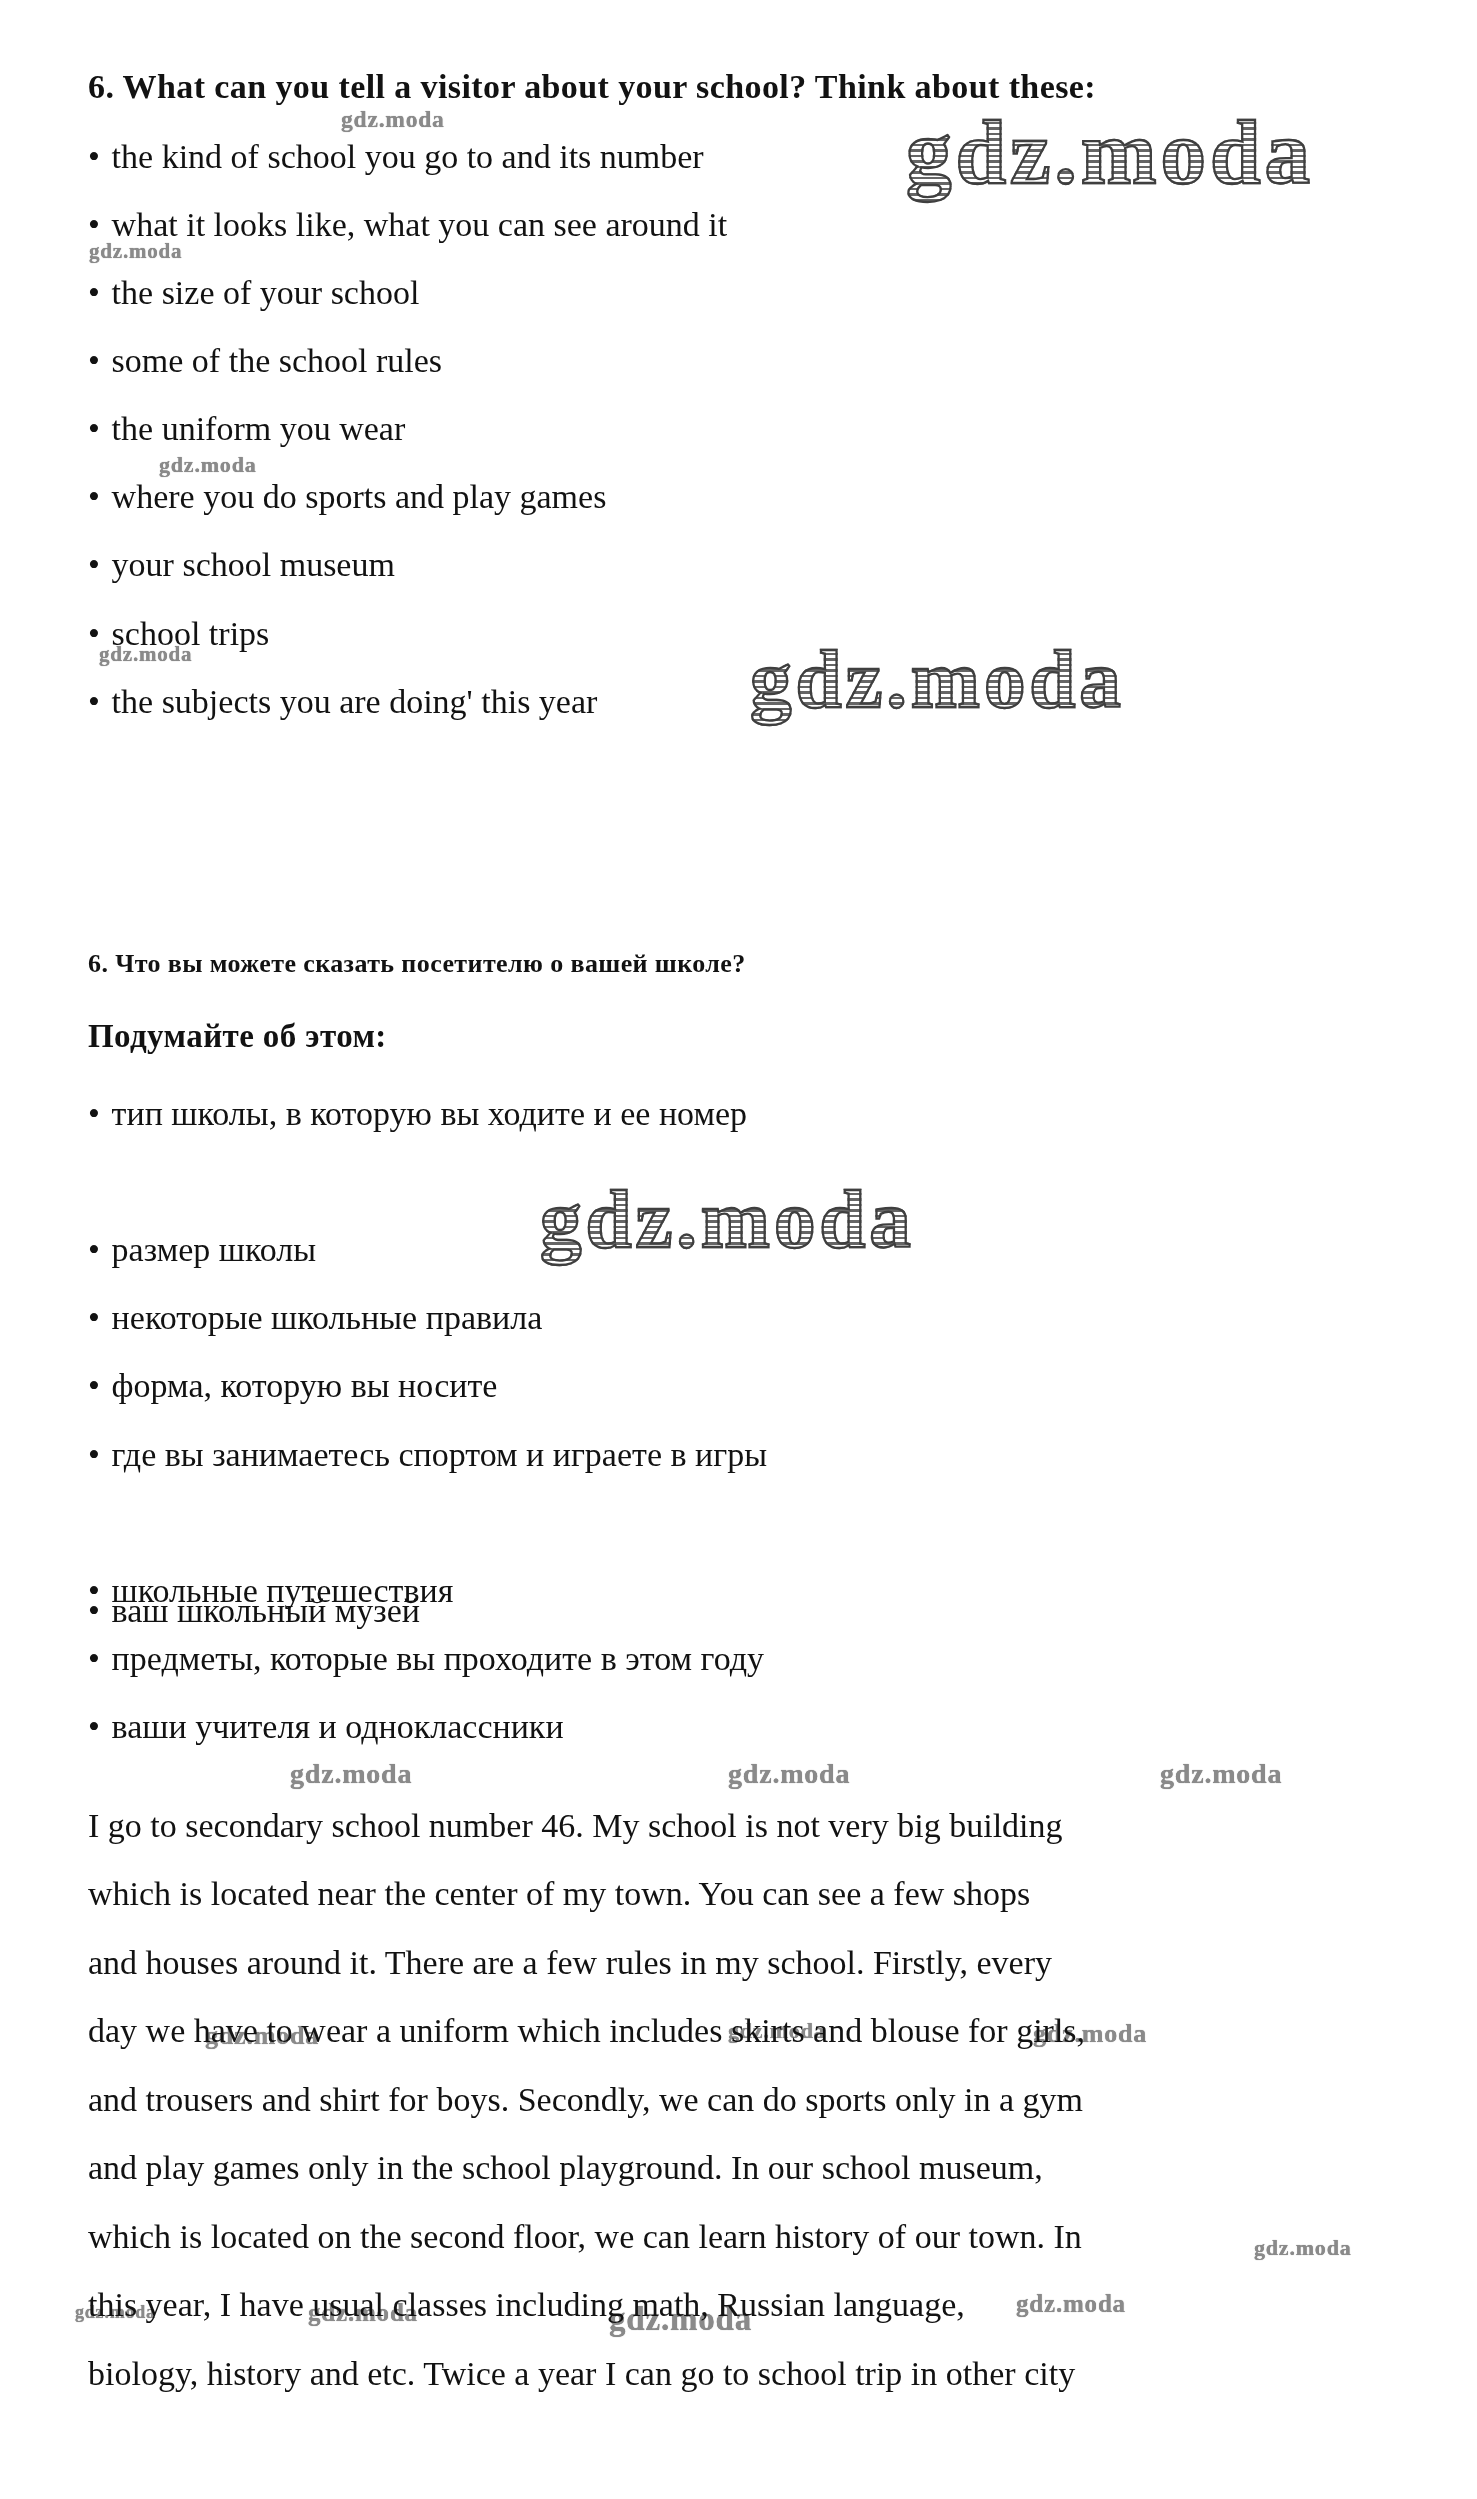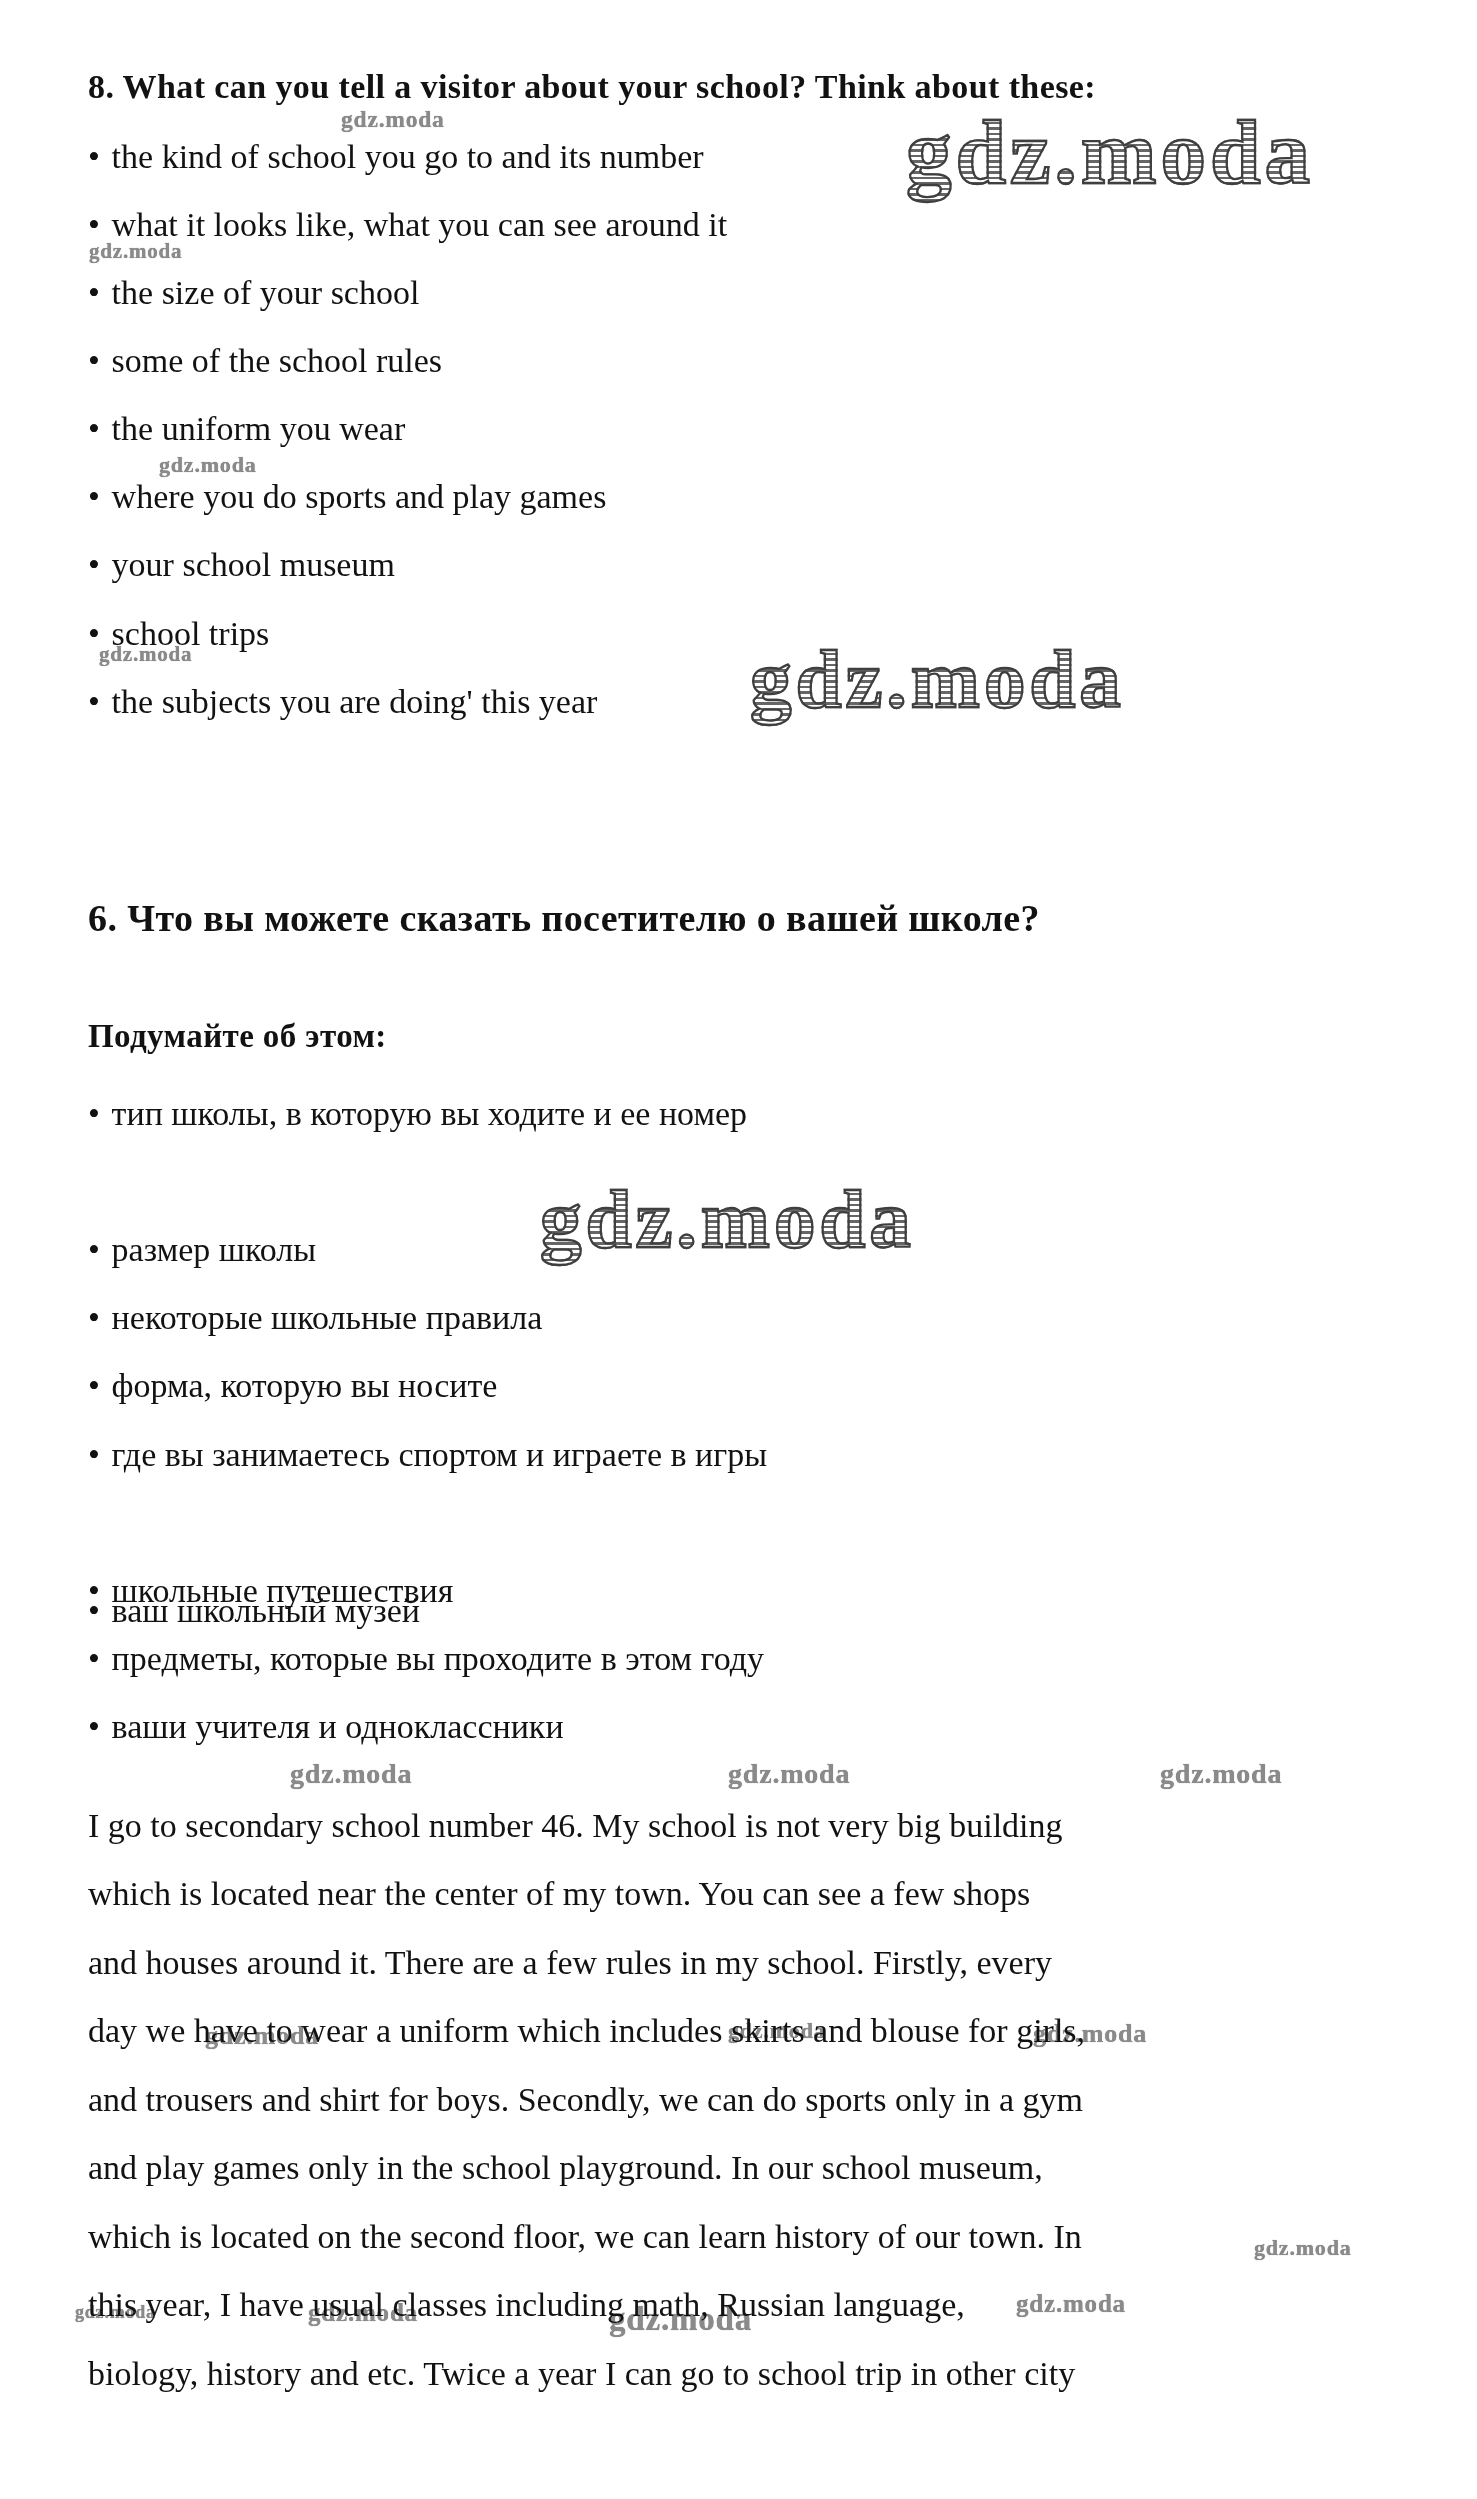--- a/index.html
+++ b/index.html
@@ -76,21 +76,21 @@
   <div class="wm" style="left:728px;top:2018px;font-size:22px;">gdz.moda</div>
   <div class="wm" style="left:1033px;top:2019px;font-size:26px;">gdz.moda</div>
 
   <div class="wm" style="left:1254px;top:2235px;font-size:22px;">gdz.moda</div>
 
   <div class="wm" style="left:75px;top:2302px;font-size:18px;">gdz.moda</div>
   <div class="wm" style="left:308px;top:2299px;font-size:25px;">gdz.moda</div>
   <div class="wm" style="left:609px;top:2301px;font-size:33px;">gdz.moda</div>
   <div class="wm" style="left:1016px;top:2290px;font-size:25px;">gdz.moda</div>
 
-  <div class="line heading" style="top:67px;">8. What can you tell a visitor about your school? Think about these:</div>
+  <div class="line heading" style="top:67px;">6. What can you tell a visitor about your school? Think about these:</div>
 
   <div class="line" style="top:137px;">
     <span class="bullet">•</span><span>the kind of school you go to and its number</span>
   </div>
   <div class="line" style="top:205px;">
     <span class="bullet">•</span><span>what it looks like, what you can see around it</span>
   </div>
   <div class="line" style="top:273px;">
     <span class="bullet">•</span><span>the size of your school</span>
   </div>
@@ -106,21 +106,21 @@
   <div class="line" style="top:545px;">
     <span class="bullet">•</span><span>your school museum</span>
   </div>
   <div class="line" style="top:614px;">
     <span class="bullet">•</span><span>school trips</span>
   </div>
   <div class="line" style="top:682px;">
     <span class="bullet">•</span><span>the subjects you are doing' this year</span>
   </div>
 
-  <div class="line heading" style="top:896px;font-size:38px;">6. Что вы можете сказать посетителю о вашей школе?</div>
+  <div class="line heading" style="top:949px;font-size:26px;">6. Что вы можете сказать посетителю о вашей школе?</div>
   <div class="line heading" style="top:1017px;font-size:33px;">Подумайте об этом:</div>
 
   <div class="line" style="top:1094px;">
     <span class="bullet">•</span><span>тип школы, в которую вы ходите и ее номер</span>
   </div>
   <div class="line" style="top:1230px;">
     <span class="bullet">•</span><span>размер школы</span>
   </div>
   <div class="line" style="top:1298px;">
     <span class="bullet">•</span><span>некоторые школьные правила</span>

